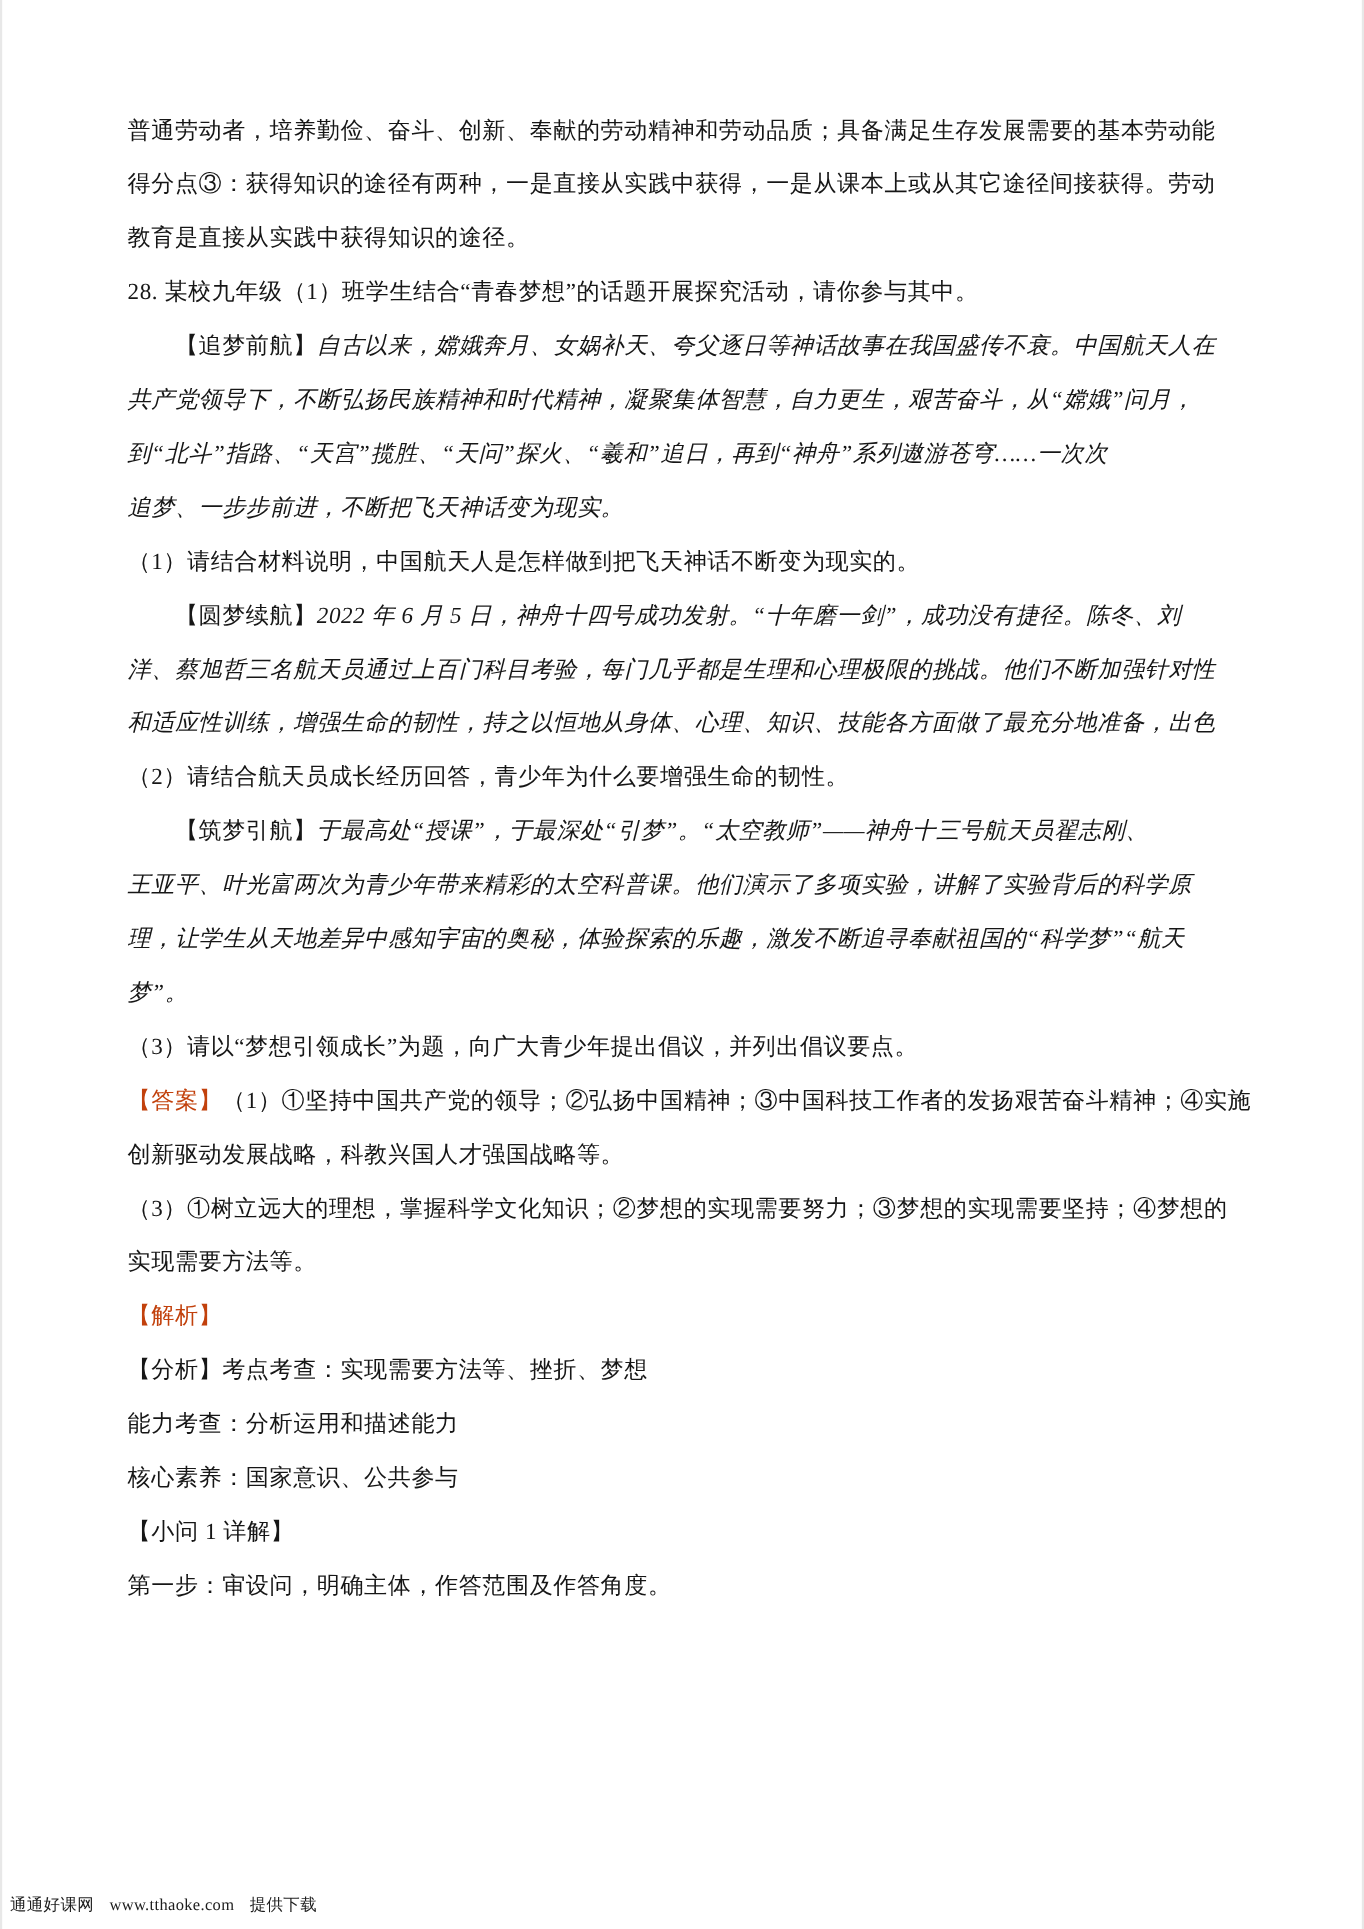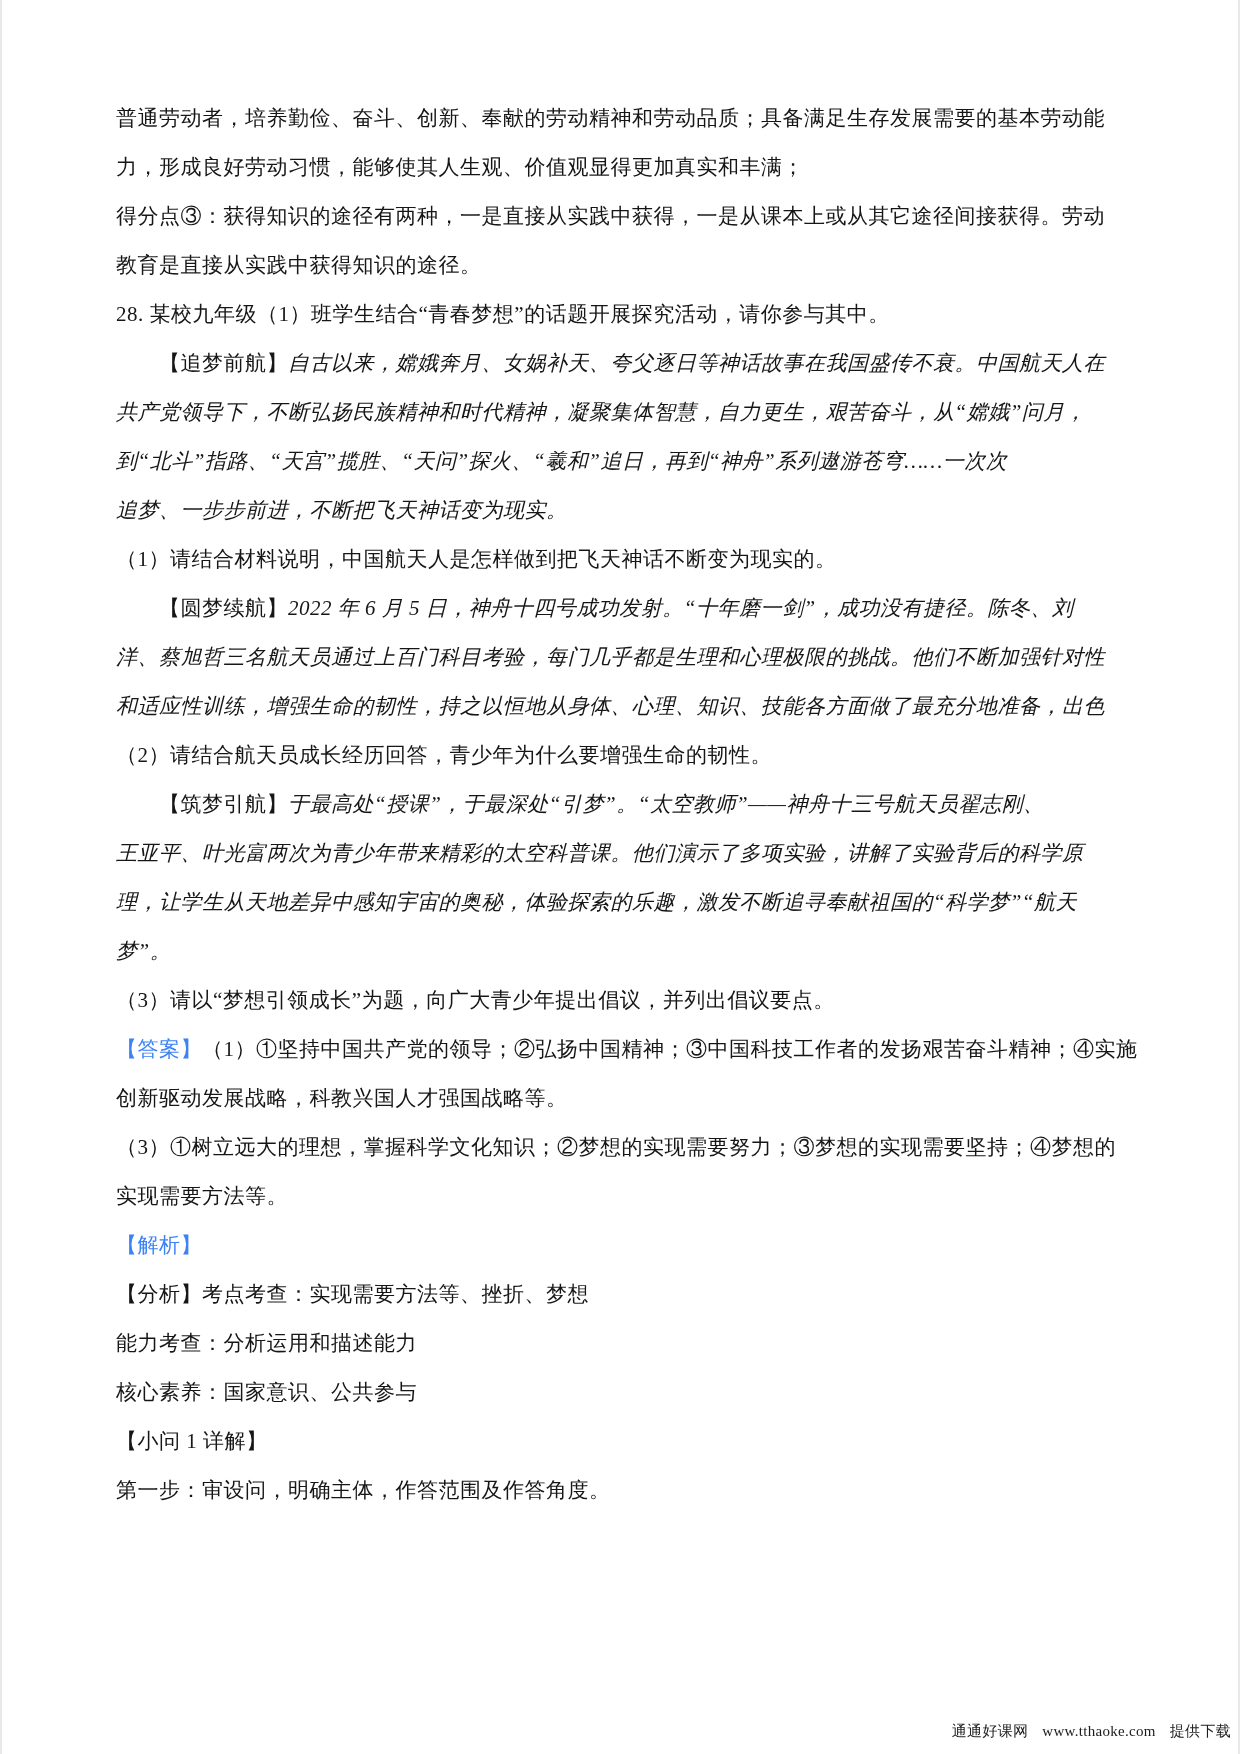--- a/index.html
+++ b/index.html
@@ -23,40 +23,39 @@
   .line {
     font-size: 21px;
     line-height: 49px;
     height: 49px;
     letter-spacing: 0.5px;
     white-space: nowrap;
   }
   .line.indent { text-indent: 43px; }
   .line.kai { font-style: italic; }      
   .line span.bold { font-weight: normal; font-style: normal; }
-  .line span.accent { color: #3b82f6; }
+  .line span.accent { color: #c2410c; }
   .footer {
     position: absolute;
     left: 0;
     right: 0;
     top: 1722px;
-    text-align: right;
+    text-align: left;
     font-size: 15px;
     color: #1c1c1c;
     letter-spacing: 0.3px;
   }
   .footer span { margin: 0 7px; }
 </style>
 </head>
 <body>
 
 <div class="page">
   <main class="doc">
       <div class="line full"><span>普通劳动者，培养勤俭、奋斗、创新、奉献的劳动精神和劳动品质；具备满足生存发展需要的基本劳动能</span></div>
-      <div class="line"><span>力，形成良好劳动习惯，能够使其人生观、价值观显得更加真实和丰满；</span></div>
       <div class="line full"><span>得分点③：获得知识的途径有两种，一是直接从实践中获得，一是从课本上或从其它途径间接获得。劳动</span></div>
       <div class="line"><span>教育是直接从实践中获得知识的途径。</span></div>
       <div class="line"><span>28. 某校九年级（1）班学生结合“青春梦想”的话题开展探究活动，请你参与其中。</span></div>
       <div class="line kai indent full"><span class="bold">【追梦前航】</span><span>自古以来，嫦娥奔月、女娲补天、夸父逐日等神话故事在我国盛传不衰。中国航天人在</span></div>
       <div class="line kai full"><span>共产党领导下，不断弘扬民族精神和时代精神，凝聚集体智慧，自力更生，艰苦奋斗，从“嫦娥”问月，</span></div>
       <div class="line kai full"><span>到“北斗”指路、“天宫”揽胜、“天问”探火、“羲和”追日，再到“神舟”系列遨游苍穹……一次次</span></div>
       <div class="line kai"><span>追梦、一步步前进，不断把飞天神话变为现实。</span></div>
       <div class="line"><span>（1）请结合材料说明，中国航天人是怎样做到把飞天神话不断变为现实的。</span></div>
       <div class="line kai indent full"><span class="bold">【圆梦续航】</span><span>2022 年 6 月 5 日，神舟十四号成功发射。“十年磨一剑”，成功没有捷径。陈冬、刘</span></div>
       <div class="line kai full"><span>洋、蔡旭哲三名航天员通过上百门科目考验，每门几乎都是生理和心理极限的挑战。他们不断加强针对性</span></div>

